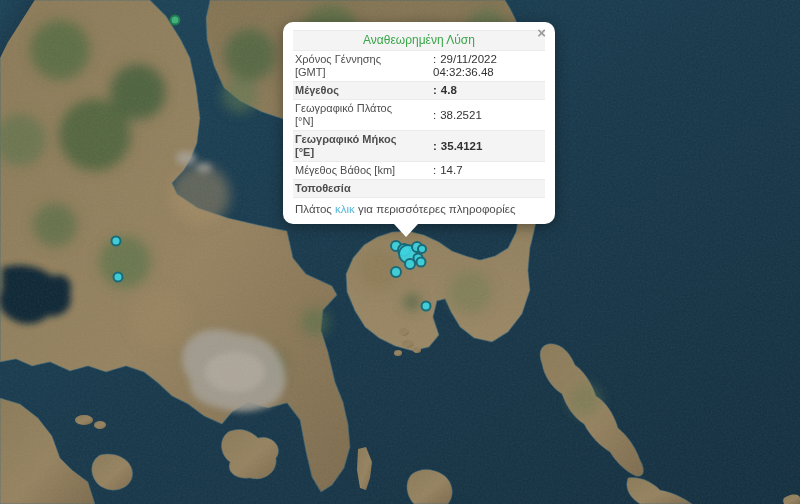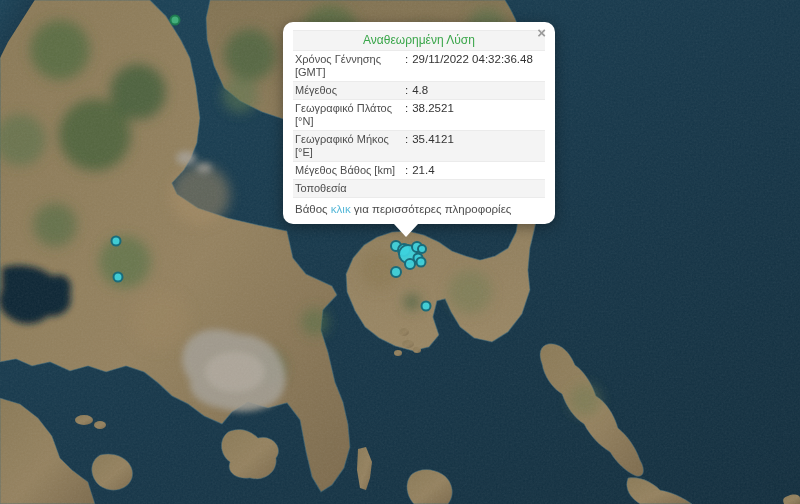--- a/index.html
+++ b/index.html
@@ -15,25 +15,25 @@
   .popup-tail{position:absolute;top:100%;left:111px;width:0;height:0;
          border-left:12px solid transparent;border-right:12px solid transparent;
          border-top:13px solid #fff;}
   .popup-close{position:absolute;top:3px;right:9px;font-size:15px;line-height:15px;
          color:#9b9b9b;cursor:pointer;font-weight:bold;}
   .popup-header{background:var(--rowalt);border-top:1px solid var(--rowline);
          border-bottom:1px solid var(--rowline);
          text-align:center;color:var(--green);font-size:12px;line-height:13px;
          padding:3px 2px;}
   .rows{width:100%;}
-  .row{display:flex;align-items:flex-start;border-bottom:1px solid var(--rowline);
+  .row{display:flex;align-items:center;border-bottom:1px solid var(--rowline);
        padding:2px 2px;min-height:18px;}
-  .row.alt{background:var(--rowalt);}
+  .row.alt{background:var(--rowalt);font-weight:bold;}
   .row .lbl{width:110px;flex:0 0 110px;color:#4d4d4d;font-size:11px;line-height:13px;}
-  .row .val{flex:1;color:#333;font-size:11.5px;line-height:13px;}
+  .row .val{flex:1;color:#333;font-size:11.5px;line-height:13px;margin-left:28px;}
   .row .val .v{margin-left:4px;}
   .popup-footer{padding:5px 2px 3px 2px;font-size:11.5px;line-height:13px;color:#4d4d4d;}
   .popup-footer .lnk{color:var(--link);cursor:pointer;text-align:center;}
 </style>
 </head>
 <body>
 
 <div id="stage">
 
   <svg id="map-svg" viewBox="0 0 800 504" xmlns="http://www.w3.org/2000/svg">
@@ -175,25 +175,25 @@
       <div class="row">
         <div class="lbl">Γεωγραφικό Πλάτος [°N]</div>
         <div class="val"><span>:</span><span class="v">38.2521</span></div>
       </div>
       <div class="row alt">
         <div class="lbl">Γεωγραφικό Μήκος [°E]</div>
         <div class="val"><span>:</span><span class="v">35.4121</span></div>
       </div>
       <div class="row">
         <div class="lbl">Μέγεθος Βάθος [km]</div>
-        <div class="val"><span>:</span><span class="v">21.4</span></div>
+        <div class="val"><span>:</span><span class="v">14.7</span></div>
       </div>
       <div class="row alt">
         <div class="lbl">Τοποθεσία</div>
       </div>
     </div>
 
-    <div class="popup-footer"><span>Βάθος </span><span class="lnk">κλικ</span><span> για περισσότερες πληροφορίες</span></div>
+    <div class="popup-footer"><span>Πλάτος </span><span class="lnk">κλικ</span><span> για περισσότερες πληροφορίες</span></div>
 
     <div class="popup-tail"></div>
   </div>
 
 </div>
 
 </body></html>

